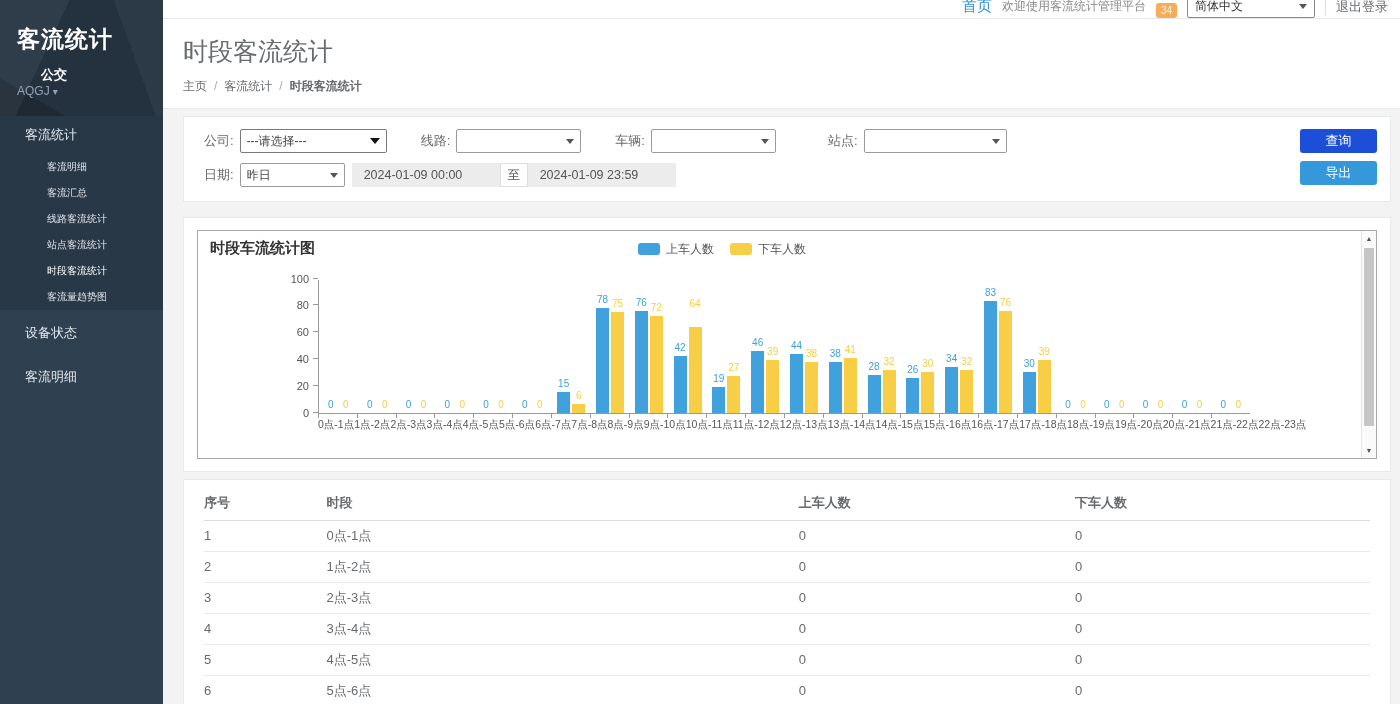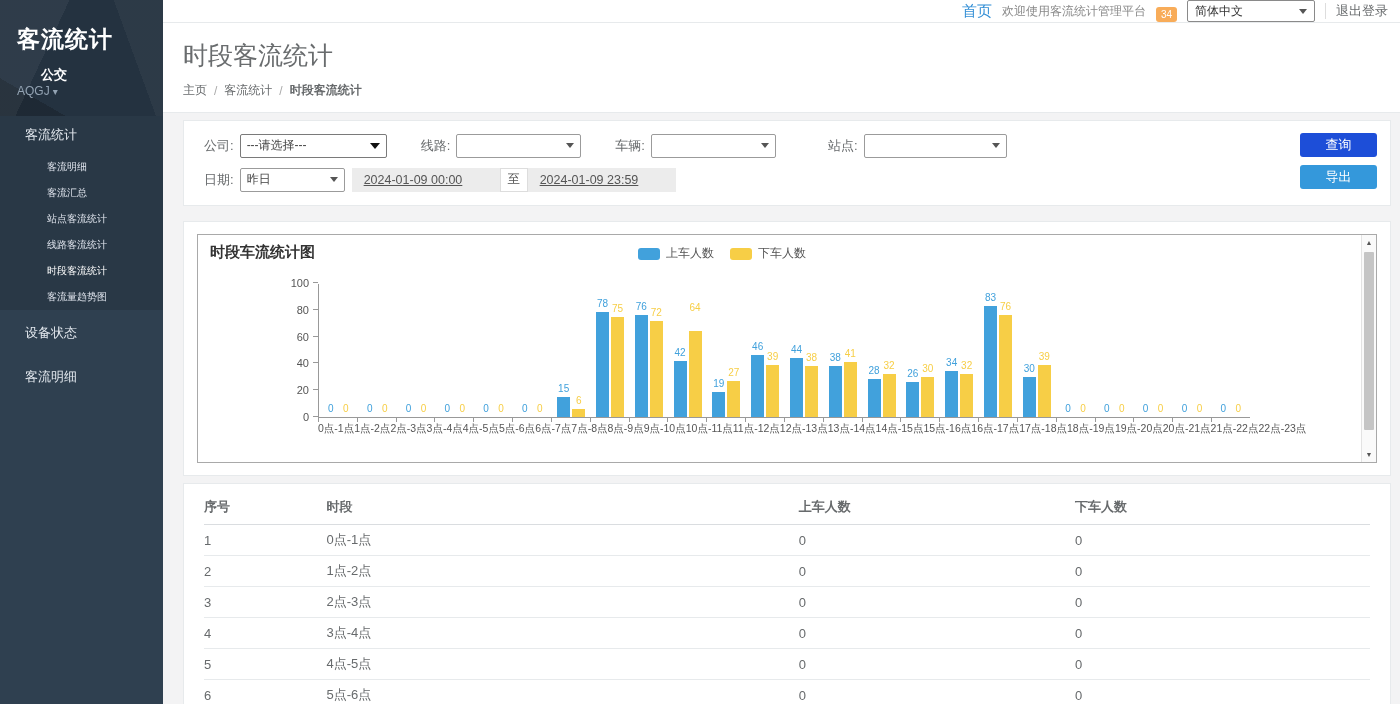--- a/index.html
+++ b/index.html
@@ -19,21 +19,21 @@
   .brand-code { margin-top:0; font-size:12px; color:#93a3b3; }
   .brand-code .caret { font-size:10px; color:#93a3b3; margin-left:3px; }
   .nav-group.expanded { background:#293846; }
   .nav-parent { padding:10px 0 10px 25px; font-size:13px; color:#e4e9ef; cursor:pointer; }
   .nav-child { padding:6px 0 6px 47px; font-size:10px; color:#dfe4ed; cursor:pointer; white-space:nowrap; }
   .nav-child.active { color:#ffffff; }
   .nav-group { margin-bottom:2px; }
   .nav-group.plain .nav-parent { padding-top:12px; padding-bottom:12px; }
 
   
-  .main { flex:1; display:flex; flex-direction:column; height:704px; overflow:hidden; }
+  .main { flex:1; display:flex; flex-direction:column; height:704px; overflow:hidden;justify-content:center; }
 
   .topbar { height:40px; background:#fff; border-bottom:1px solid #e7eaec;
     display:flex; align-items:center; justify-content:flex-end; padding-right:12px; gap:10px; }
   .home-link { color:#338fd6; font-size:15px; cursor:pointer; }
   .welcome { color:#888; font-size:12px; }
   .badge { background:#f8ac59; color:#fff; font-size:10px; border-radius:3px;
     padding:2px 5px; align-self:flex-start; margin-top:7px; cursor:pointer; }
   .lang-select { width:128px; height:22px; border:1px solid #8a8a8a; border-radius:2px; background:#fff;
     display:flex; align-items:center; justify-content:space-between; padding:0 7px; font-size:12px; color:#333; cursor:pointer; }
   .tb-divider { width:1px; height:16px; background:#ddd; }
@@ -60,21 +60,21 @@
   .select.company { width:147px; border-color:#7a7a7a; }
   .select.line { width:125px; }
   .select.vehicle { width:125px; }
   .select.station { width:143px; }
   .select.datepreset { width:105px; }
   .chev { width:0; height:0; border-left:4px solid transparent; border-right:4px solid transparent;
     border-top:5px solid #555; }
   .chev.big { border-left-width:5px; border-right-width:5px; border-top:6px solid #111; }
   .gap34 { width:34px; } .gap52 { width:52px; }
   .date-field { height:24px; width:148px; background:#ececec; color:#555; font-size:12.5px;
-    display:flex; align-items:center; padding-left:12px; cursor:pointer;text-decoration:underline; }
+    display:flex; align-items:center; padding-left:12px; cursor:pointer; }
   .date-sep { height:24px; width:28px; background:#fff; border:1px solid #ddd; color:#555;
     font-size:12.5px; display:flex; align-items:center; justify-content:center; }
   .btn-col { position:absolute; right:13px; top:12px; display:flex; flex-direction:column; gap:8px; }
   .btn { width:77px; height:24px; border:none; border-radius:3px; color:#fff; font-size:13px;
     font-family:inherit; cursor:pointer; }
   .btn.search { background:#1d4ed8; }
   .btn.export { background:#3498db; }
 
   
   .chart-panel { margin-top:15px; padding:12px 13px; }
@@ -120,22 +120,22 @@
     <div class="brand-org">公交</div>
     <div class="brand-code">
       <span>AQGJ</span><span class="caret">▾</span>
     </div>
   </div>
   <nav>
       <div class="nav-group expanded">
         <div class="nav-parent">客流统计</div>
         <div class="nav-child">客流明细</div>
         <div class="nav-child">客流汇总</div>
+        <div class="nav-child">线路客流统计</div>
         <div class="nav-child">站点客流统计</div>
-        <div class="nav-child">线路客流统计</div>
         <div class="nav-child active">时段客流统计</div>
         <div class="nav-child">客流量趋势图</div>
       </div>
       <div class="nav-group plain">
         <div class="nav-parent">设备状态</div>
       </div>
       <div class="nav-group plain">
         <div class="nav-parent">客流明细</div>
       </div>
     </nav>

